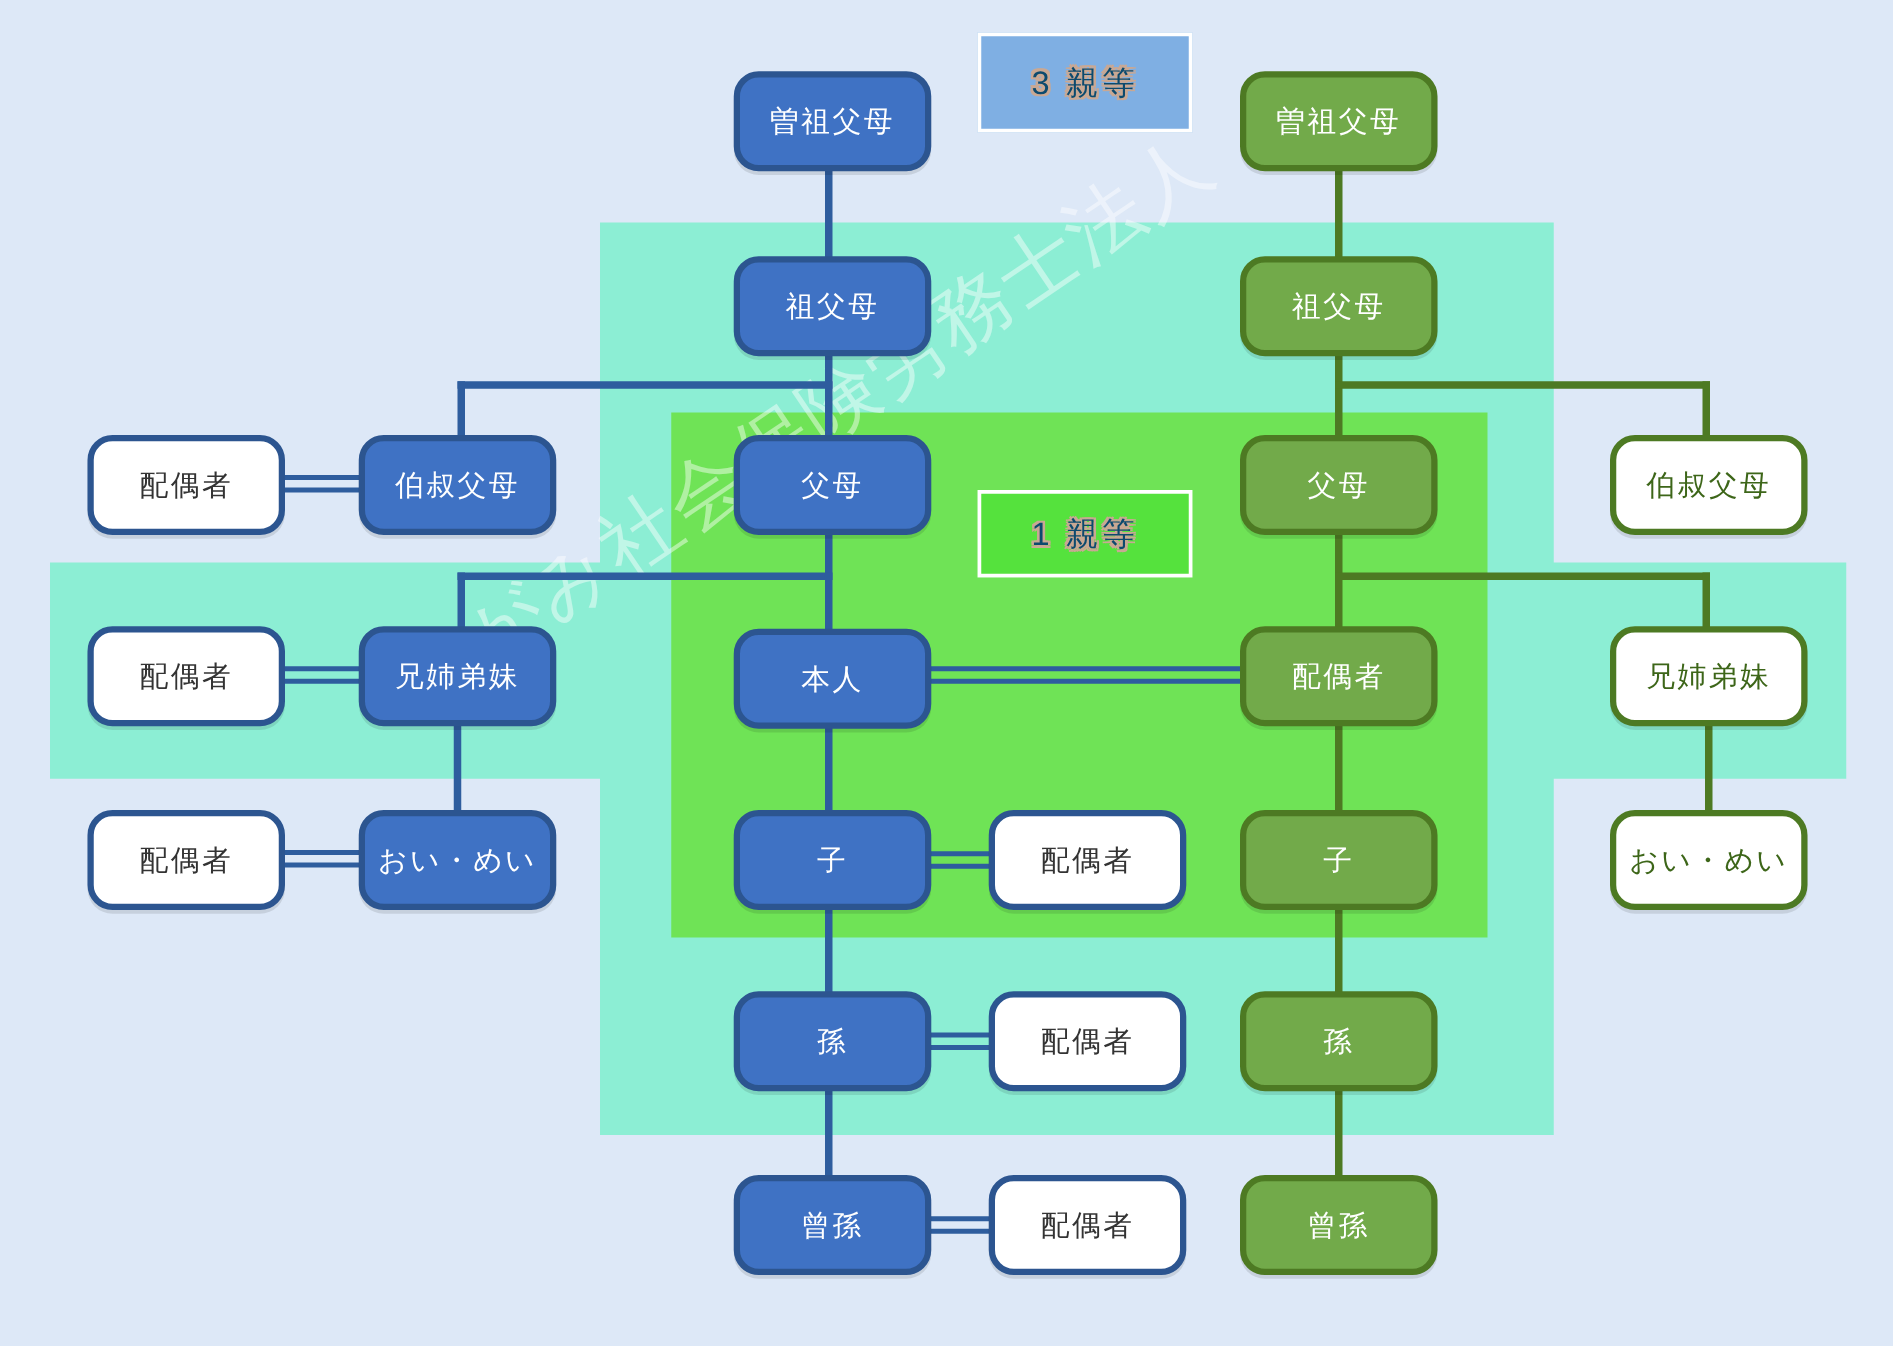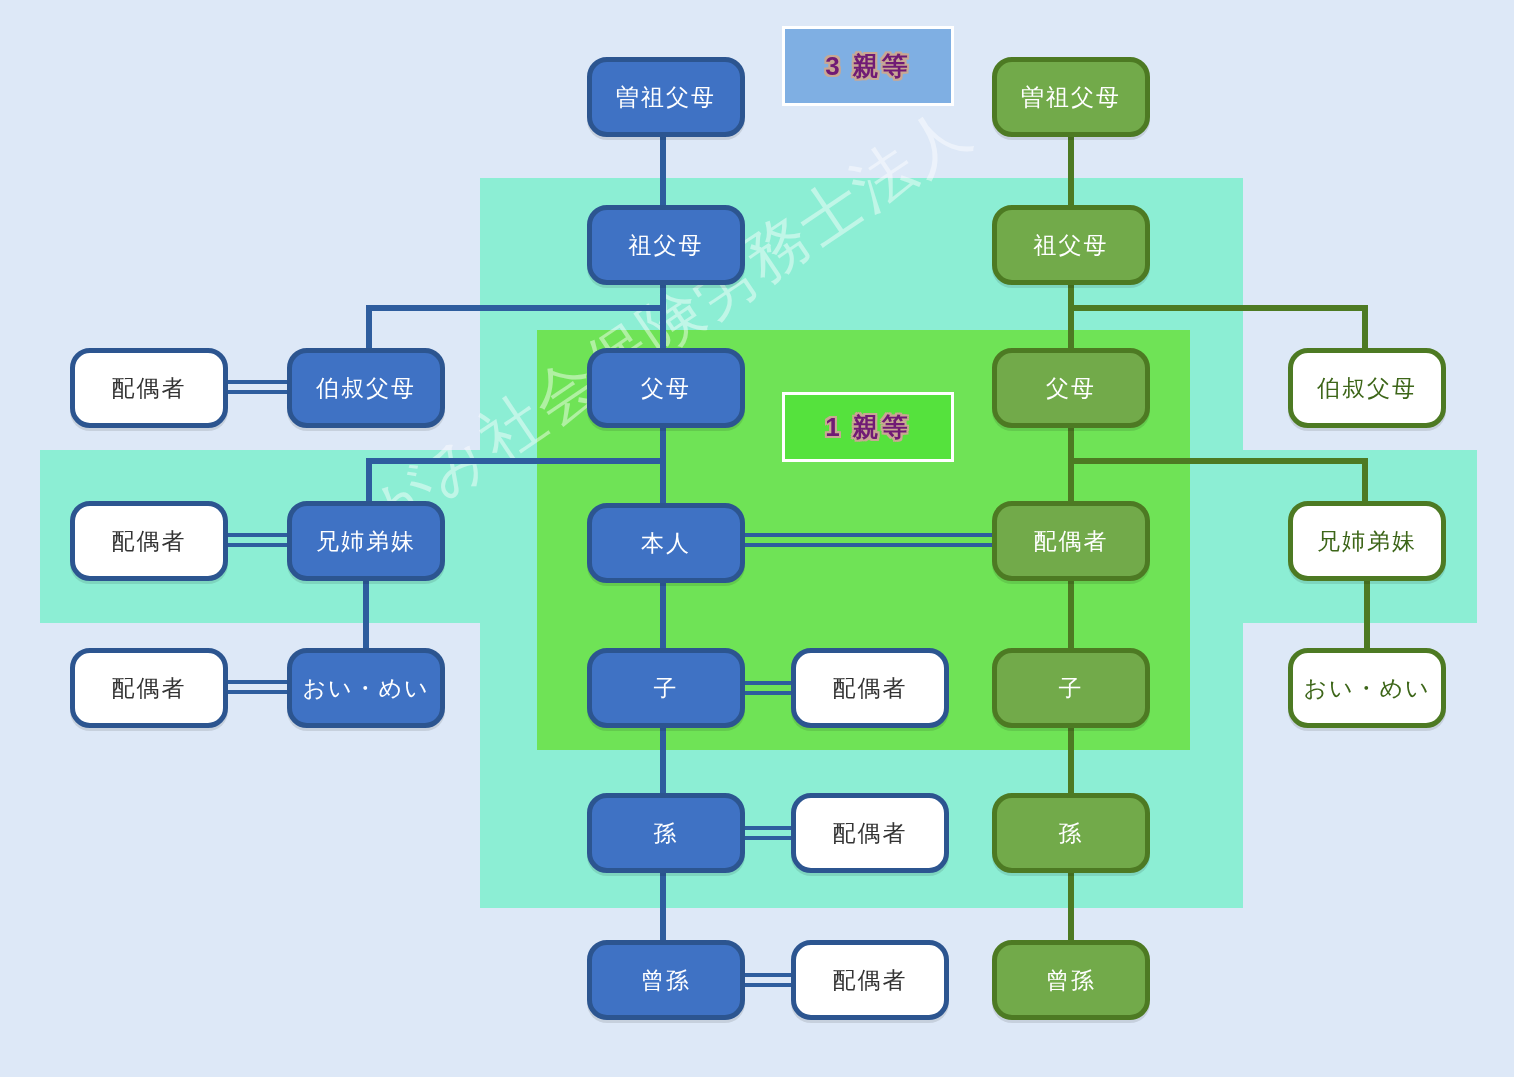--- a/index.html
+++ b/index.html
@@ -70,22 +70,22 @@
     background:#ffffff;border:5px solid #4d7a23;color:#3d6619;
     box-shadow:0 3px 0 rgba(0,0,0,.10);
   }
 
   
   .badge{
     position:absolute;
     box-sizing:border-box;
     display:flex;align-items:center;justify-content:center;
     border:3px solid #ffffff;
-    font-size:26px;font-weight:bold;letter-spacing:3px;
-    color:#701a75;
+    font-size:26px;font-weight:normal;letter-spacing:3px;
+    color:#0c4a6e;
     text-shadow:
       -2px -2px 0 #c9a893, 2px -2px 0 #c9a893,
       -2px  2px 0 #c9a893, 2px  2px 0 #c9a893,
        0   -2px 0 #c9a893, 0    2px 0 #c9a893,
       -2px  0   0 #c9a893, 2px  0   0 #c9a893;
     z-index:8;
   }
 </style>
 </head>
 <body>

